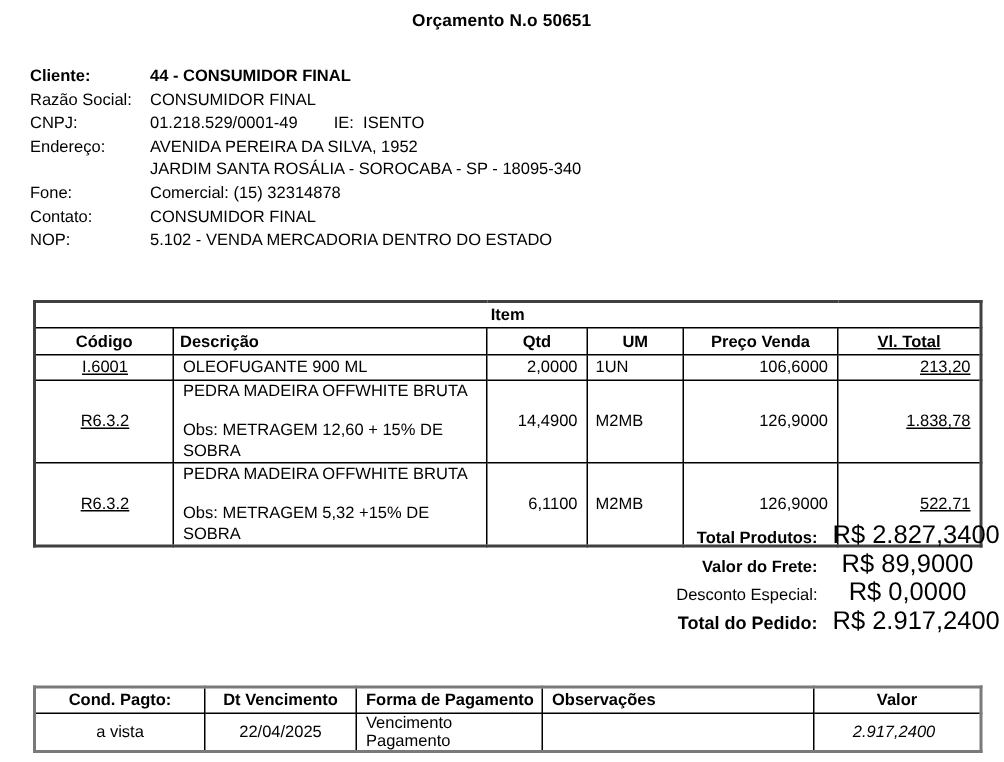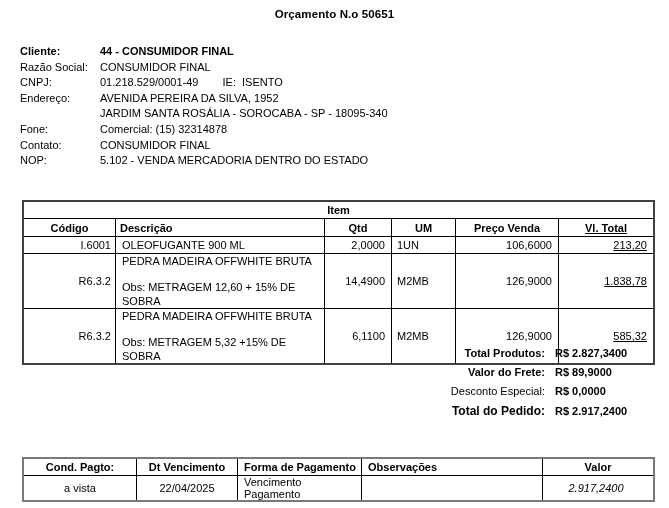--- a/index.html
+++ b/index.html
@@ -81,21 +81,21 @@
     font-weight: bold !important;
     height: 17px;
   }
   th.c-codigo, td.c-codigo { width: 82px; text-align: center; }
   th.c-desc,   td.c-desc   { text-align: left; }
   th.c-qtd,    td.c-qtd    { width: 56px; text-align: center; }
   th.c-um,     td.c-um     { width: 54px; text-align: center; }
   th.c-preco,  td.c-preco  { width: 92px; text-align: center; }
   th.c-total,  td.c-total  { width: 84px; text-align: center; text-decoration: underline; }
 
-  td.c-codigo { text-align: right; padding-left: 5px; }
+  td.c-codigo { text-align: center; padding-left: 5px; text-decoration: underline; }
   td.c-desc   { text-align: left; padding-left: 6px; }
   td.c-qtd    { text-align: right; padding-right: 6px; }
   td.c-um     { text-align: left;  padding-left: 5px; }
   td.c-preco  { text-align: right; padding-right: 6px; }
   td.c-total  { text-align: right; padding-right: 6px; }
 
   .row-1line td { height: 16px; }
   .row-2line td { height: 31px; }
   .desc-main { display: block; line-height: 14px; }
   .desc-obs  { display: block; line-height: 14px; margin-top: 12px; }
@@ -117,23 +117,23 @@
   .tot-label {
     font-size: 11px;
     font-weight: bold;
     text-align: right;
     padding-right: 10px;
     white-space: nowrap;
   }
   .tot-label.normal { font-weight: normal; }
   .tot-label.big { font-size: 12px; font-weight: bold; }
   .tot-value {
-    font-size: 11px;
-    font-weight: bold;
-    text-align: left;
+    font-size: 17px;
+    font-weight: normal;
+    text-align: center;
     width: 100px;
     flex: 0 0 100px;
     white-space: nowrap;
   }
 
   
   .pay-table {
     position: absolute;
     top: 457px;
     left: 22px;
@@ -251,21 +251,21 @@
 
     <tr class="row-2line">
       <td class="c-codigo">R6.3.2</td>
       <td class="c-desc">
         <span class="desc-main">PEDRA MADEIRA OFFWHITE BRUTA</span>
         <span class="desc-obs">Obs: METRAGEM 5,32 +15% DE SOBRA</span>
       </td>
       <td class="c-qtd">6,1100</td>
       <td class="c-um">M2MB</td>
       <td class="c-preco">126,9000</td>
-      <td class="c-total">585,32</td>
+      <td class="c-total">522,71</td>
     </tr>
 
   </tbody>
 </table>
 
 <div class="totals-block">
 
   <div class="totals-row">
     <span class="tot-label">Total Produtos:</span>
     <span class="tot-value">R$ 2.827,3400</span>

